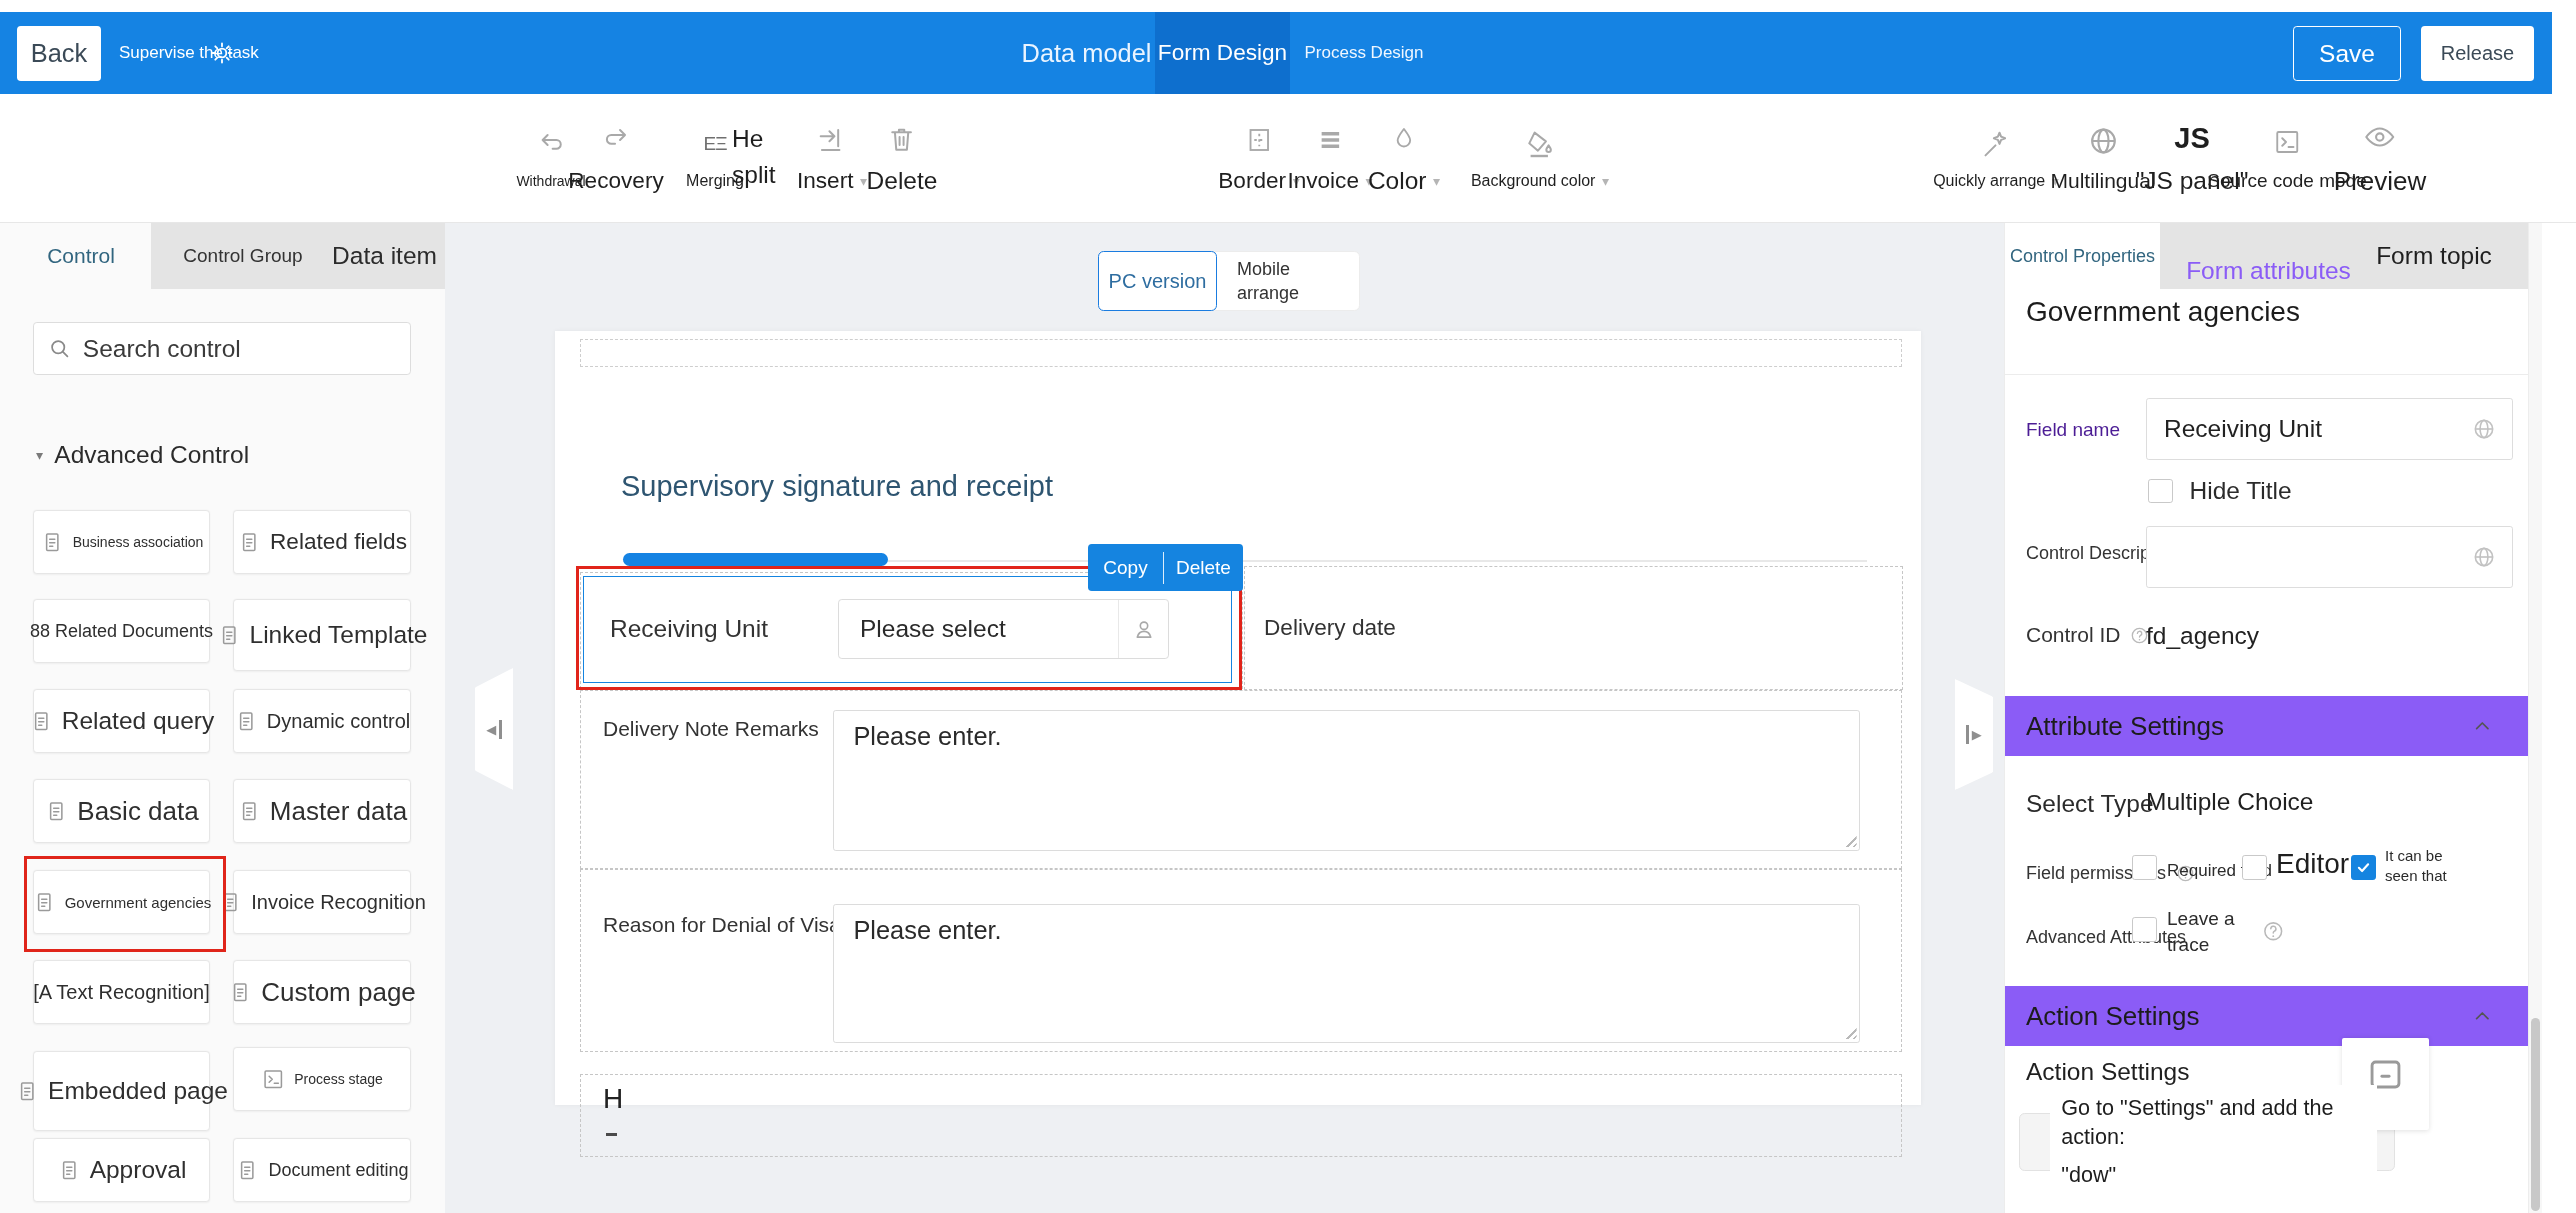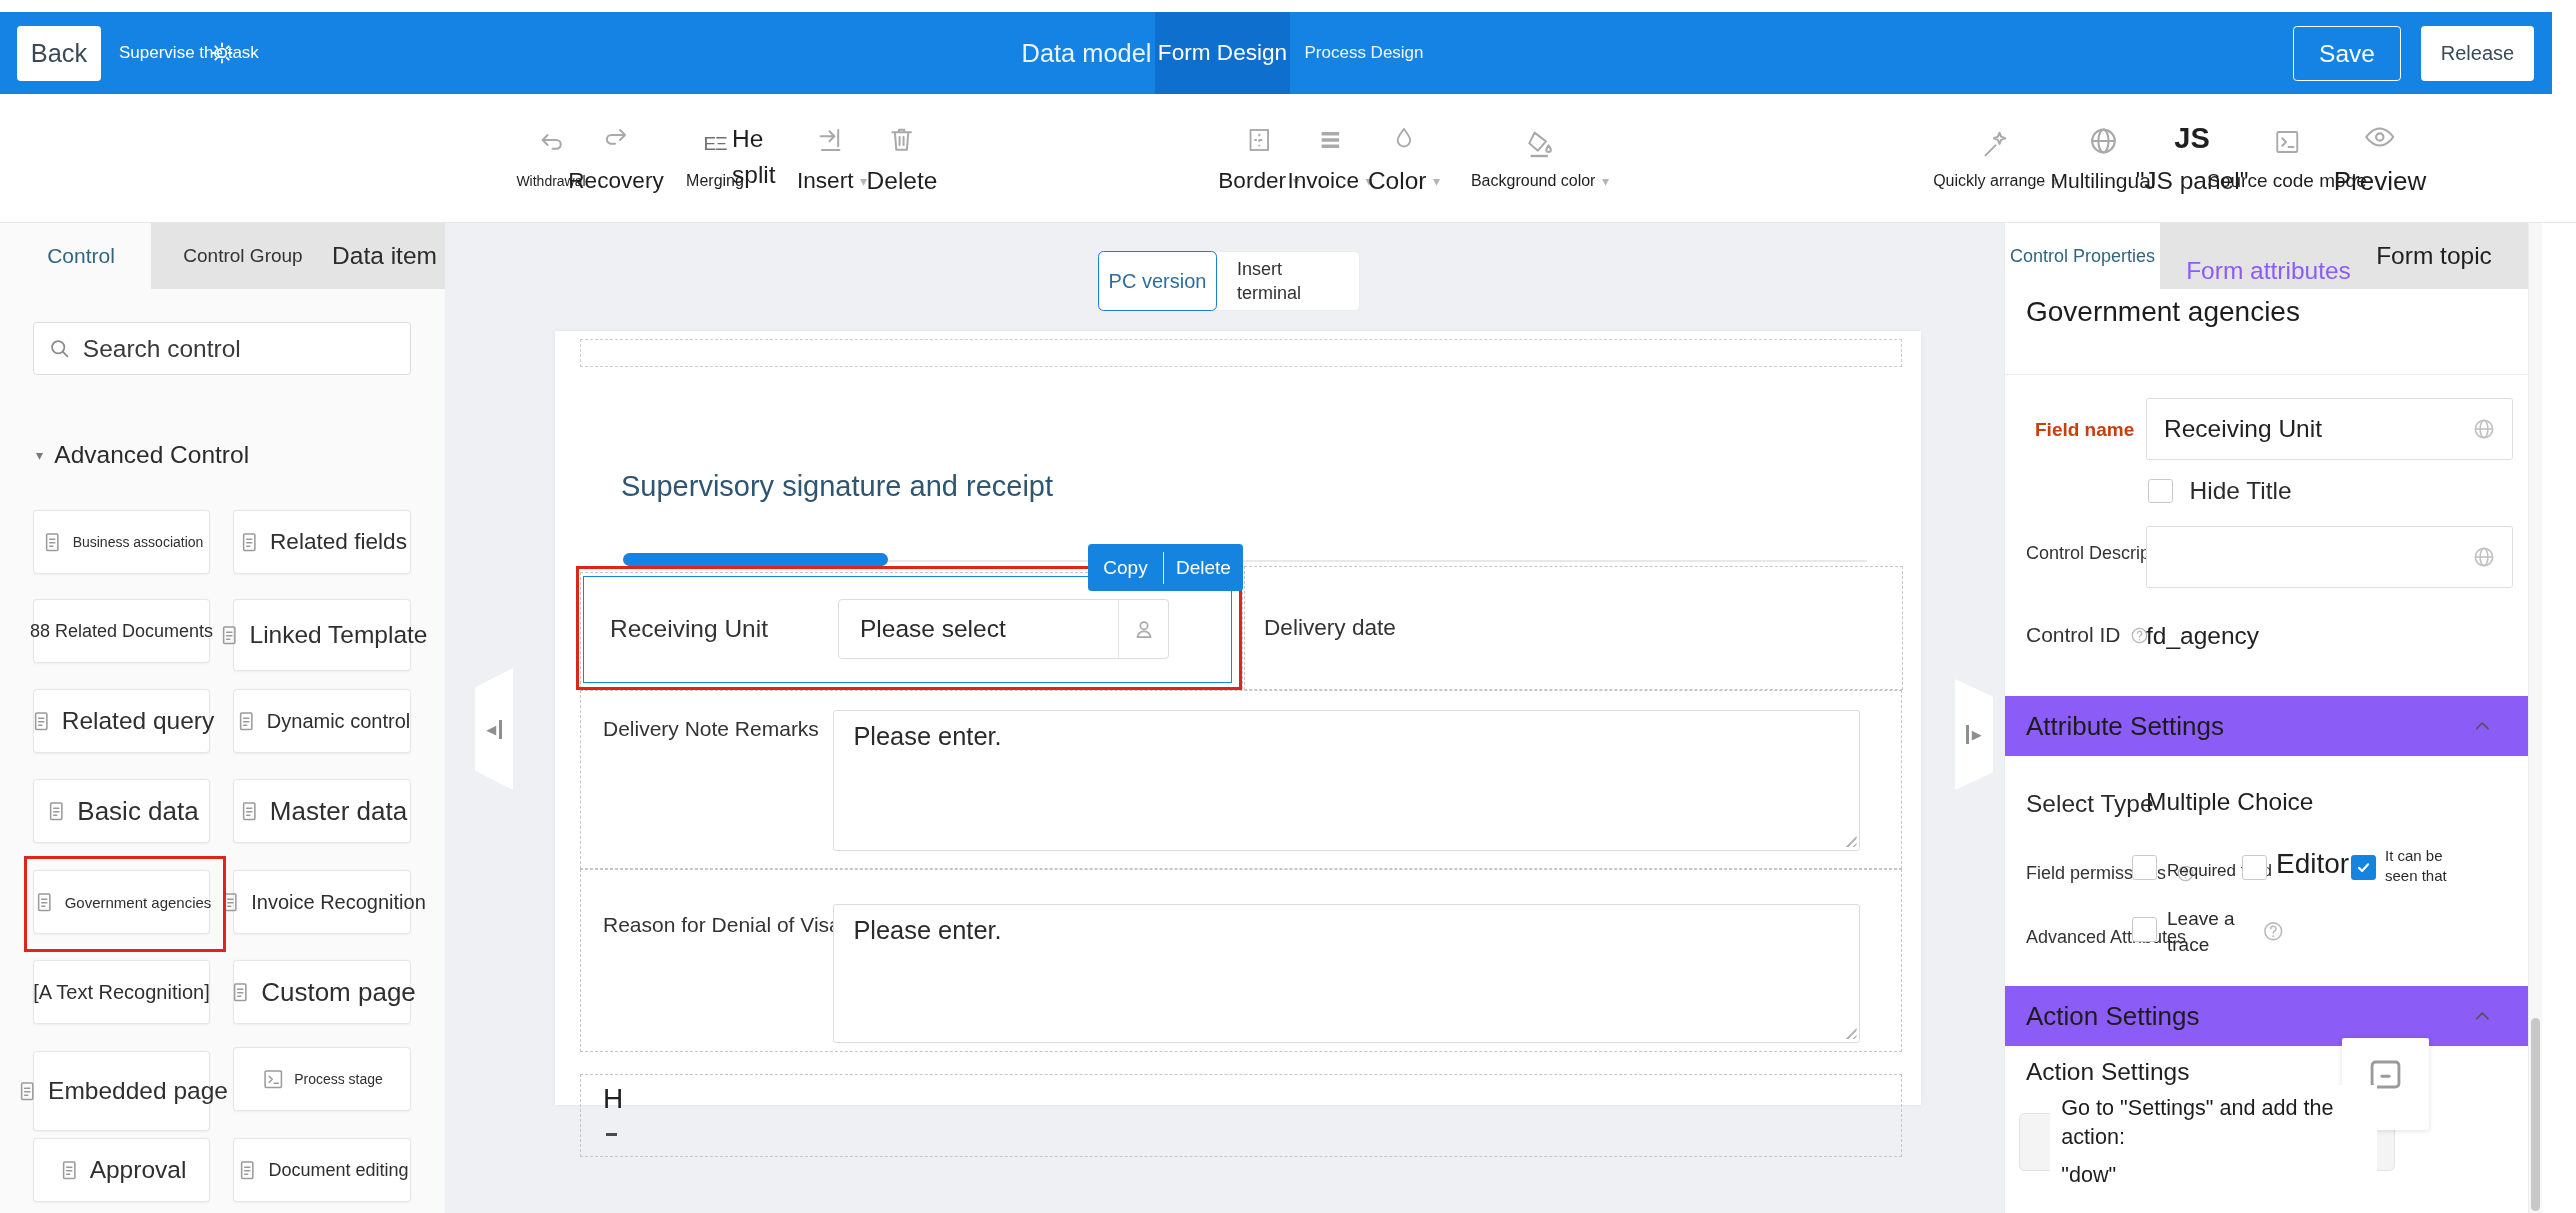--- a/index.html
+++ b/index.html
@@ -409,21 +409,21 @@
     <span style="color:#8f8f8f;font-size:13px;">◀</span>
     <span style="width:2.8px;height:19px;background:#8f8f8f;display:inline-block;"></span>
   </div>
 
   <div class="abs canvas">
 
     <div class="abs fcenter" style="left:653px;top:28px;width:119px;height:60px;background:#fff;border:1.9px solid #1a7ce0;border-radius:5.6px;box-sizing:border-box;z-index:2;cursor:pointer;">
       <span style="font-size:20px;color:#2e6da0;">PC version</span>
     </div>
     <div class="abs flex" style="left:770px;top:28px;width:145px;height:60px;background:#fff;border:0.9px solid #ececec;border-radius:0 5.6px 5.6px 0;box-sizing:border-box;padding-left:21px;cursor:pointer;">
-      <span style="font-size:18px;color:#333;line-height:1.35;width:79px;">Insert terminal</span>
+      <span style="font-size:18px;color:#333;line-height:1.35;width:79px;">Mobile arrange</span>
     </div>
 
     <div class="page">
 
       <div class="dashcell" style="left:25.4px;top:7.5px;width:1322px;height:28px;border-color:#cecece;"></div>
 
       <div class="abs" style="left:66px;top:139px;font-size:29px;color:#2e5571;">Supervisory signature and receipt</div>
       <div class="abs" style="left:68px;top:229px;width:1244px;height:1.9px;background:#e8e8e8;"></div>
       <div class="abs" style="left:68px;top:222px;width:265px;height:13px;border-radius:6.6px;background:#1583e3;"></div>
 
@@ -492,21 +492,21 @@
     <div class="abs fcenter" style="left:174px;top:0;width:179px;height:52px;font-size:24.5px;color:#8b5cf6;z-index:1;cursor:pointer;margin-top:22px;">
         <span>Form attributes</span>
       </div>
     <div class="abs fcenter" style="left:356px;top:0;width:146px;height:66px;font-size:24.5px;color:#1f1f1f;z-index:1;cursor:pointer;">
         <span>Form topic</span>
       </div>
 
     <div class="abs" style="left:21px;top:73px;font-size:28px;color:#1c1c1c;">Government agencies</div>
     <div class="abs" style="left:0;top:151px;width:523px;height:0.9px;background:#ececec;"></div>
 
-    <div class="abs" style="left:30px;top:196px;font-size:19px;color:#c2410c;font-weight:bold;">Field name</div>
+    <div class="abs" style="left:21px;top:196px;font-size:19px;color:#4c1d95;">Field name</div>
     <div class="abs flex" style="left:141px;top:175px;width:367px;height:62px;border:0.9px solid #ddd;border-radius:2.8px;box-sizing:border-box;background:#fff;">
       <input class="bare" type="text" style="font-size: 24.5px; color: rgb(34, 34, 34); padding-left: 17px; flex: 1 1 0%; min-width: 0px;" value="Receiving Unit">
       <svg class="ic" width="26" height="26" style="color:#c2c2c2;margin-right:15px;flex:none;" viewBox="0 0 28 28">
           <use href="#i-globe"></use>
         </svg>
     </div>
 
     <div class="abs flex" style="left:143px;top:254px;gap:17px;">
       <span class="cb"></span>
       <span style="font-size:24.5px;color:#2b2b2b;">Hide Title</span>

